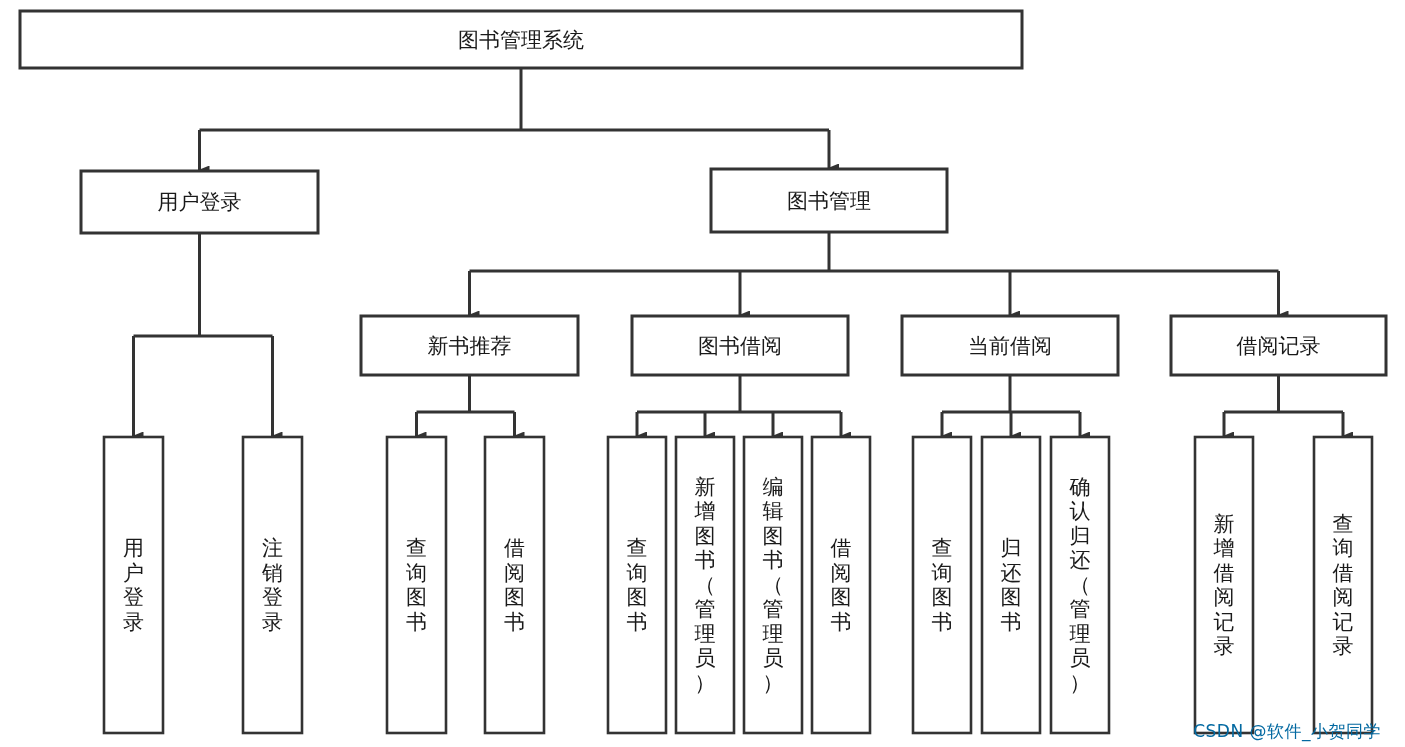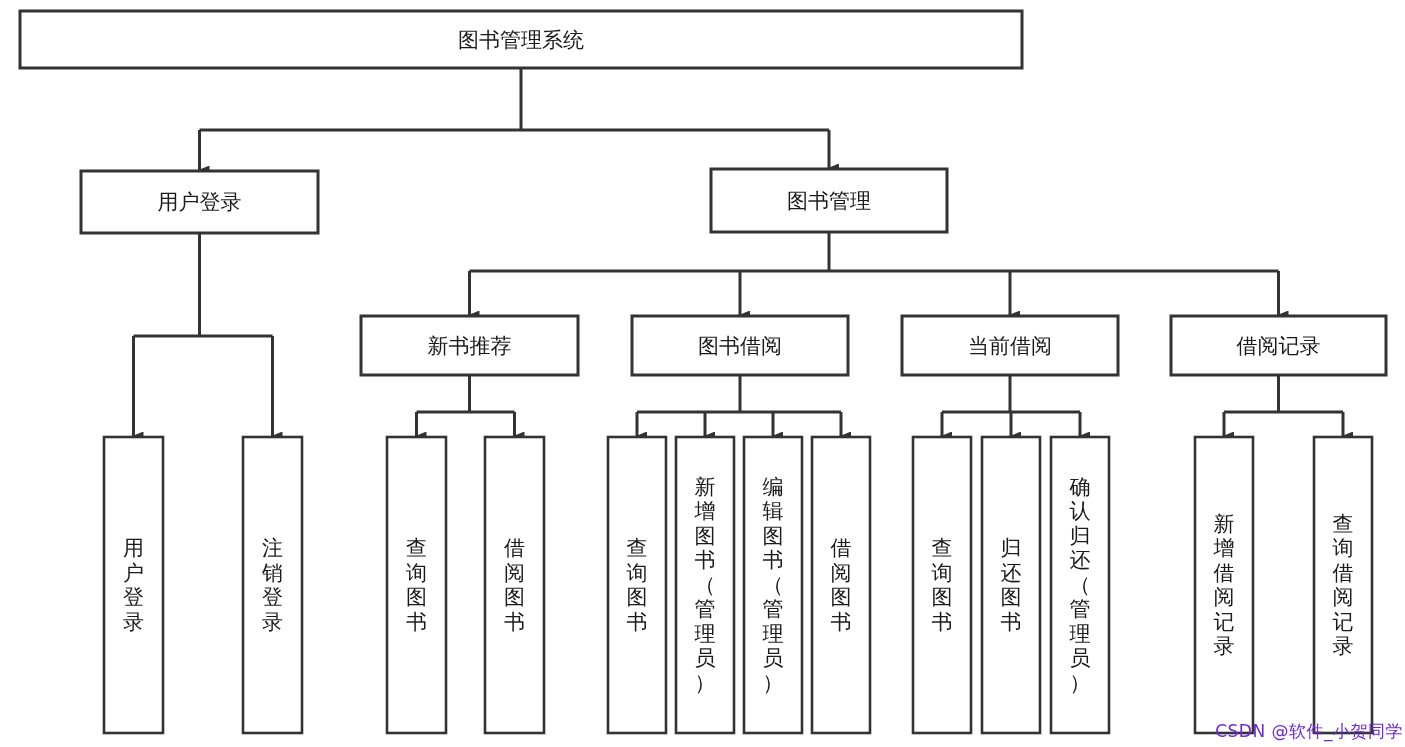--- a/index.html
+++ b/index.html
@@ -51,25 +51,25 @@
     dominant-baseline: middle;
   }
   .node-label-v {
     font-family: "DejaVu Sans", "Liberation Sans", sans-serif;
     font-size: 21px;
     fill: #1a1a1a;
     text-anchor: middle;
   }
   .watermark {
     position: absolute;
-    right: 2px;
+    right: 24px;
     bottom: 4px;
     font-family: "DejaVu Sans", "Liberation Sans", sans-serif;
     font-size: 17px;
-    color: #6d28d9;
+    color: #0369a1;
     white-space: nowrap;
     letter-spacing: 0.5px;
   }
 </style>
 </head>
 <body>
 
 <div id="diagram-root">
 
   <svg class="diagram" viewBox="0 0 1405 747" xmlns="http://www.w3.org/2000/svg">

